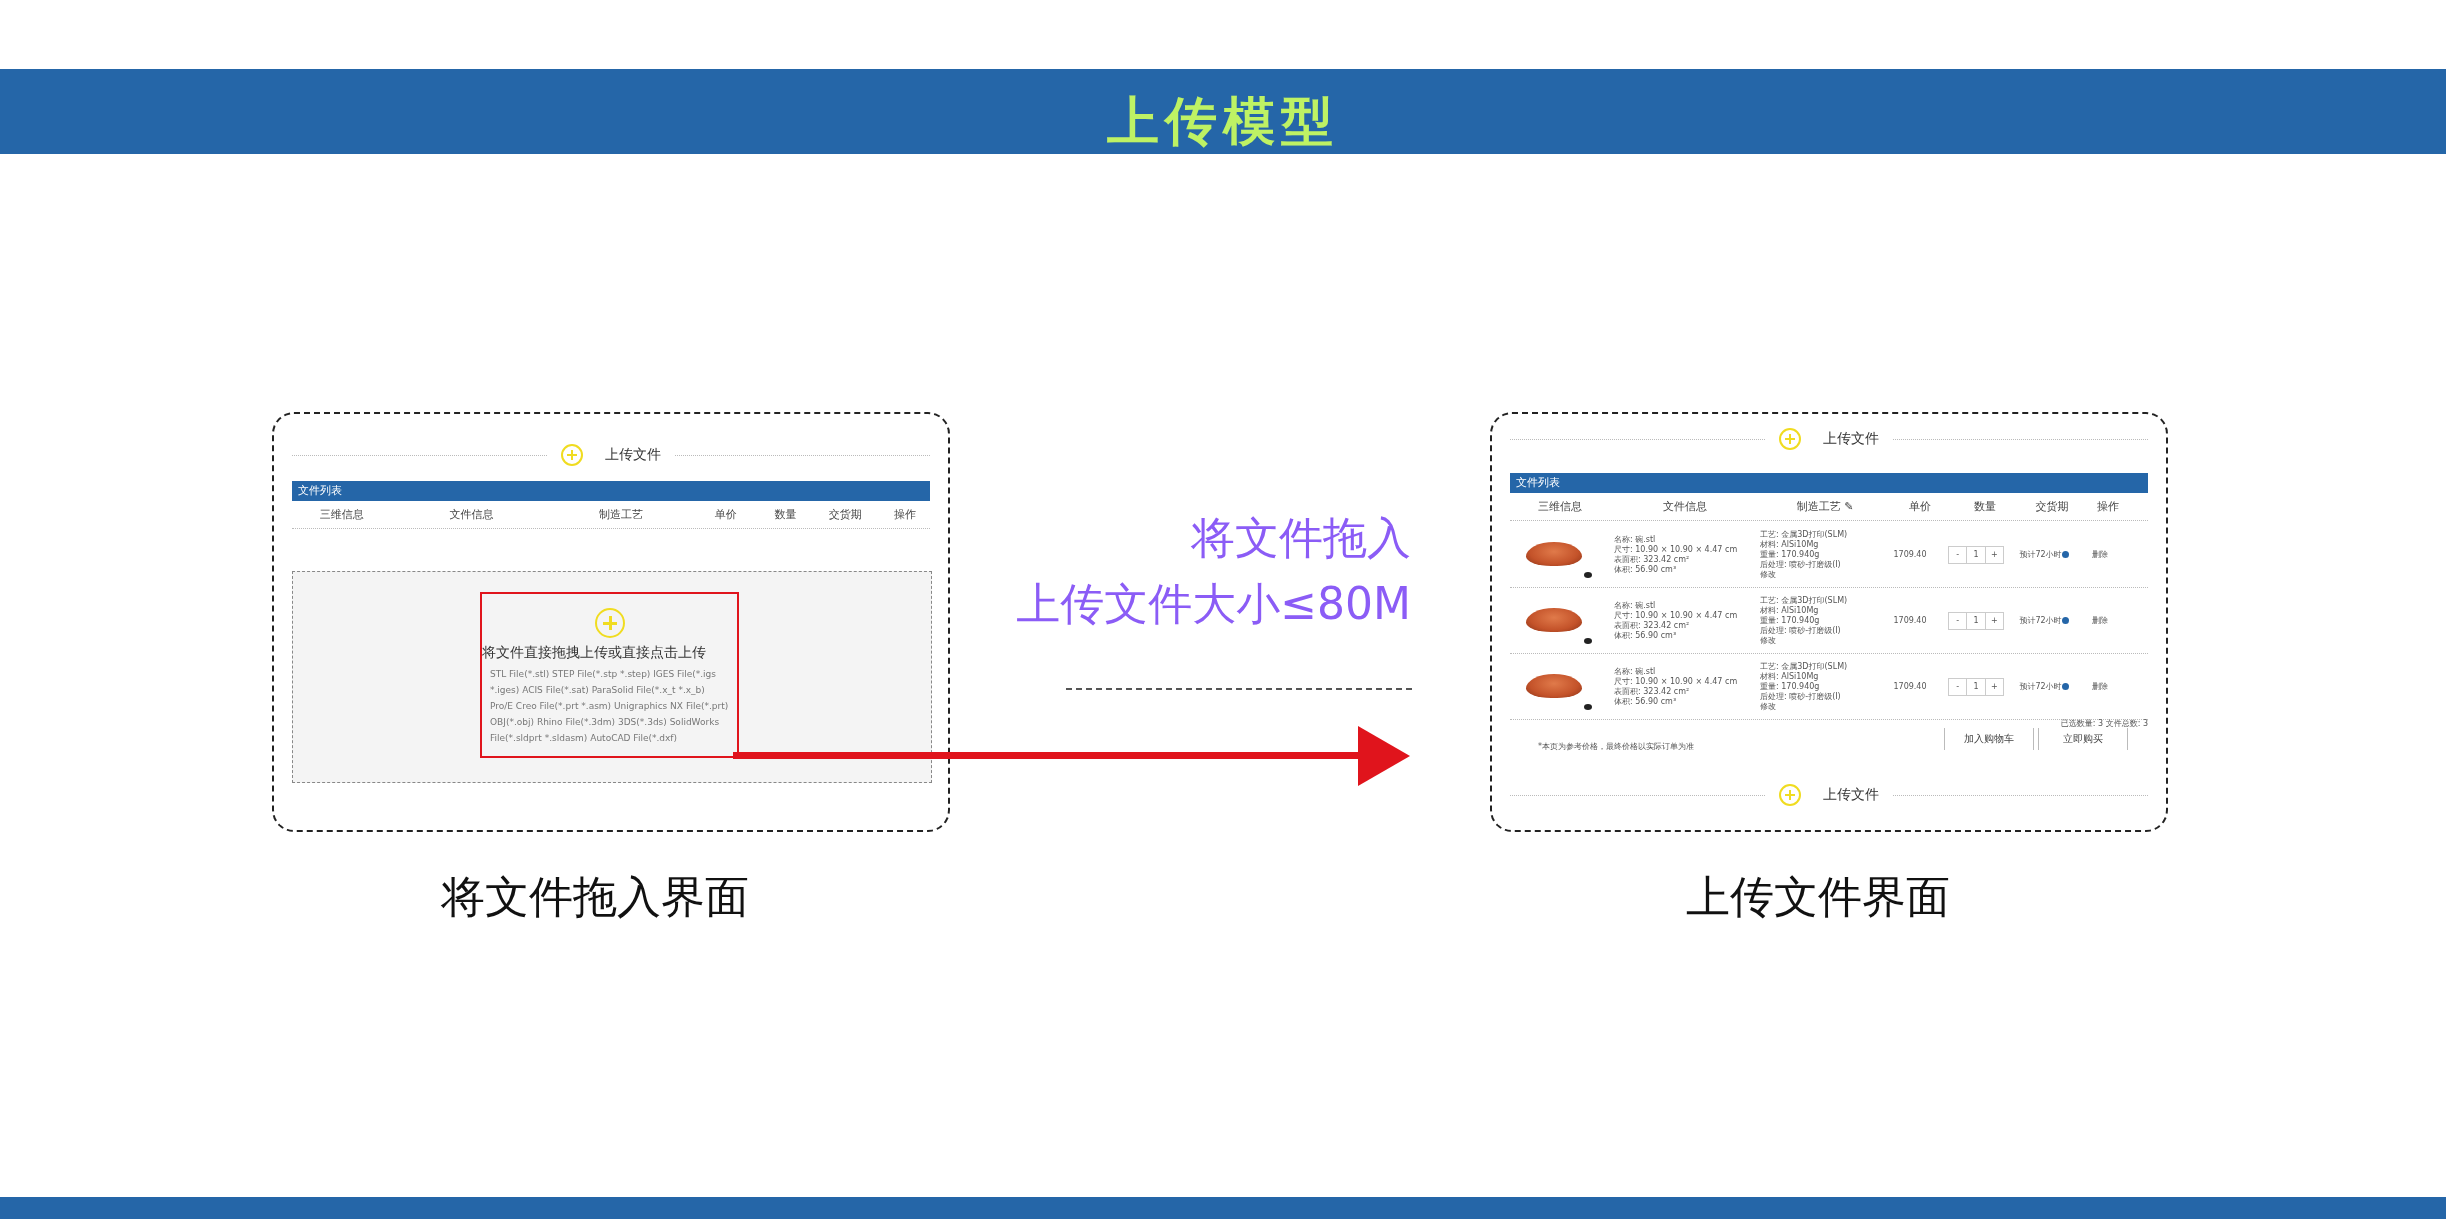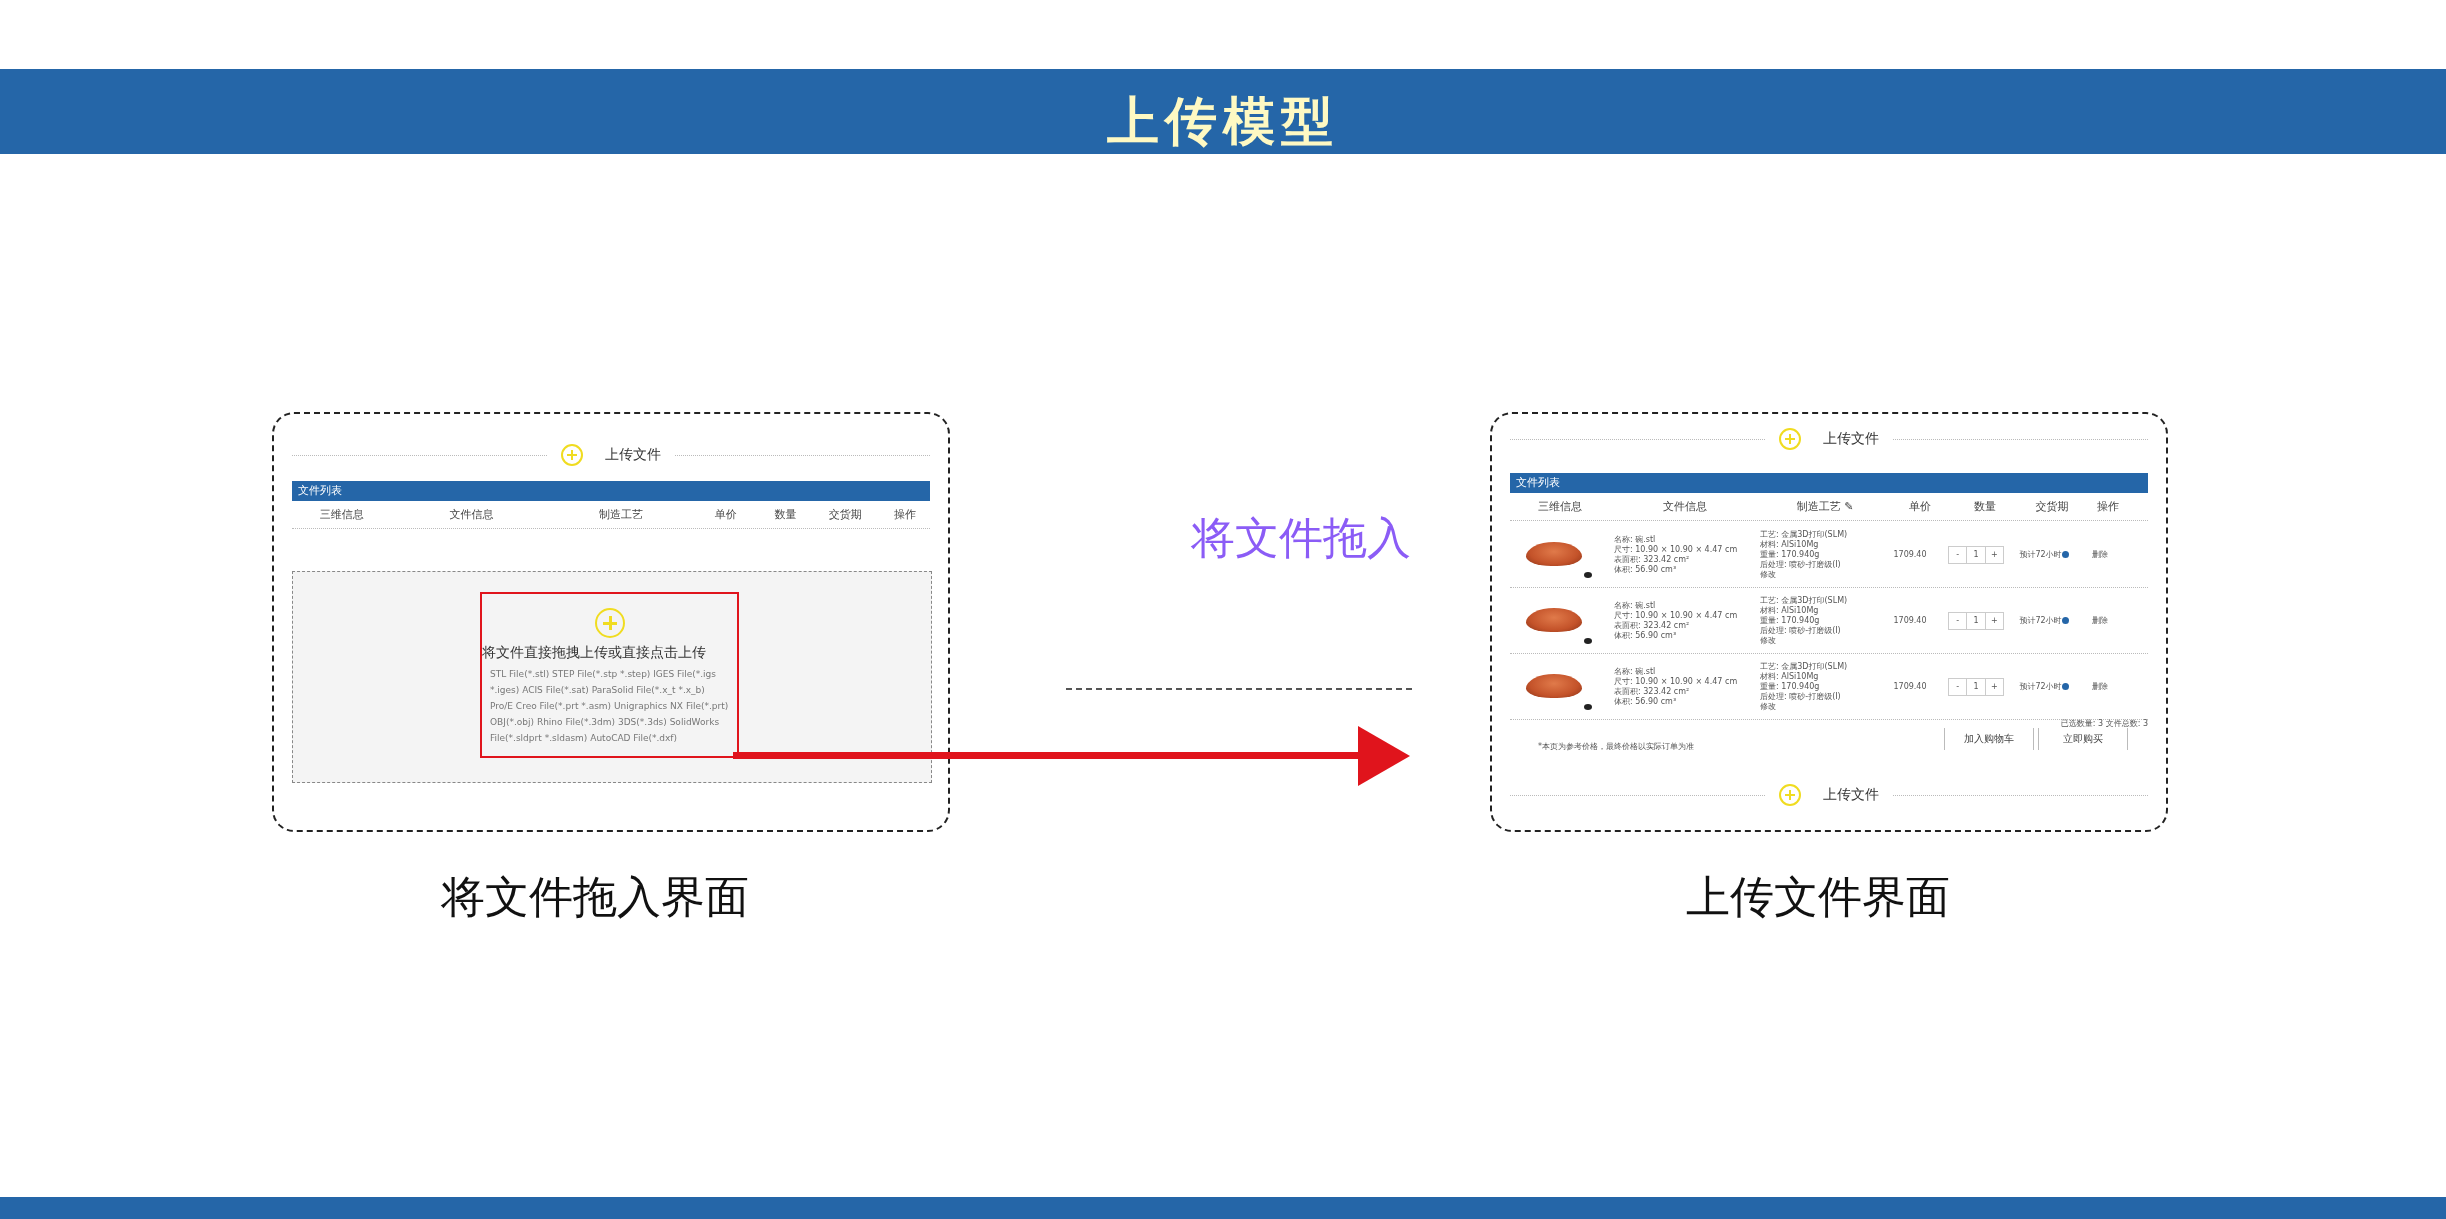--- a/index.html
+++ b/index.html
@@ -1,20 +1,20 @@
 <!DOCTYPE html>
 <html><head>
 <meta charset="utf-8">
 <style>
   * { box-sizing: border-box; margin: 0; padding: 0; }
   html, body { width: 2446px; height: 1219px; background: #ffffff; overflow: hidden; }
   body { position: relative; font-family: "DejaVu Sans", "Liberation Sans", sans-serif; color: #333; }
 
   .banner { position: absolute; left: 0; top: 69px; width: 2446px; height: 85px; background: #2566a8; display: flex; align-items: center; justify-content: center; }
-  .banner-title { color: #fef9c3; font-size: 52px; font-weight: bold; letter-spacing: 6px; margin-top: 20px; }
+  .banner-title { color: #bef264; font-size: 52px; font-weight: bold; letter-spacing: 6px; margin-top: 20px; }
   .bottom-bar { position: absolute; left: 0; top: 1197px; width: 2446px; height: 22px; background: #2566a8; }
 
   .panel { position: absolute; top: 412px; width: 678px; height: 420px; border: 2px dashed #222; border-radius: 22px; background: #fff; }
   .panel-left { left: 272px; }
   .panel-right { left: 1490px; }
 
   .upload-row { position: absolute; left: 18px; right: 18px; height: 26px; display: flex; align-items: center; }
   .upload-row .line { flex: 1; border-top: 1px dotted #bbb; }
   .upload-btn { display: flex; align-items: center; gap: 22px; padding: 0 14px; cursor: pointer; }
   .plus-circle { width: 22px; height: 22px; border: 2px solid #f0dc20; border-radius: 50%; position: relative; }
@@ -96,20 +96,21 @@
     <div class="drop-box">
       <div class="big-plus"></div>
       <div class="drop-title">将文件直接拖拽上传或直接点击上传</div>
       <div class="drop-formats">STL File(*.stl) STEP File(*.stp *.step) IGES File(*.igs *.iges) ACIS File(*.sat) ParaSolid File(*.x_t *.x_b) Pro/E Creo File(*.prt *.asm) Unigraphics NX File(*.prt) OBJ(*.obj) Rhino File(*.3dm) 3DS(*.3ds) SolidWorks File(*.sldprt *.sldasm) AutoCAD File(*.dxf)</div>
     </div>
   </div>
 </div>
 
 <div class="mid-text">
   <div>将文件拖入</div>
+  <div>上传文件大小≤80M</div>
 </div>
 <div class="mid-dash"></div>
 <div class="arrow-shaft"></div>
 <div class="arrow-head"></div>
 
 <div class="panel panel-right">
   <div class="upload-row" style="top:12px;">
     <div class="line"></div>
     <div class="upload-btn">
       <span class="plus-circle"></span>

